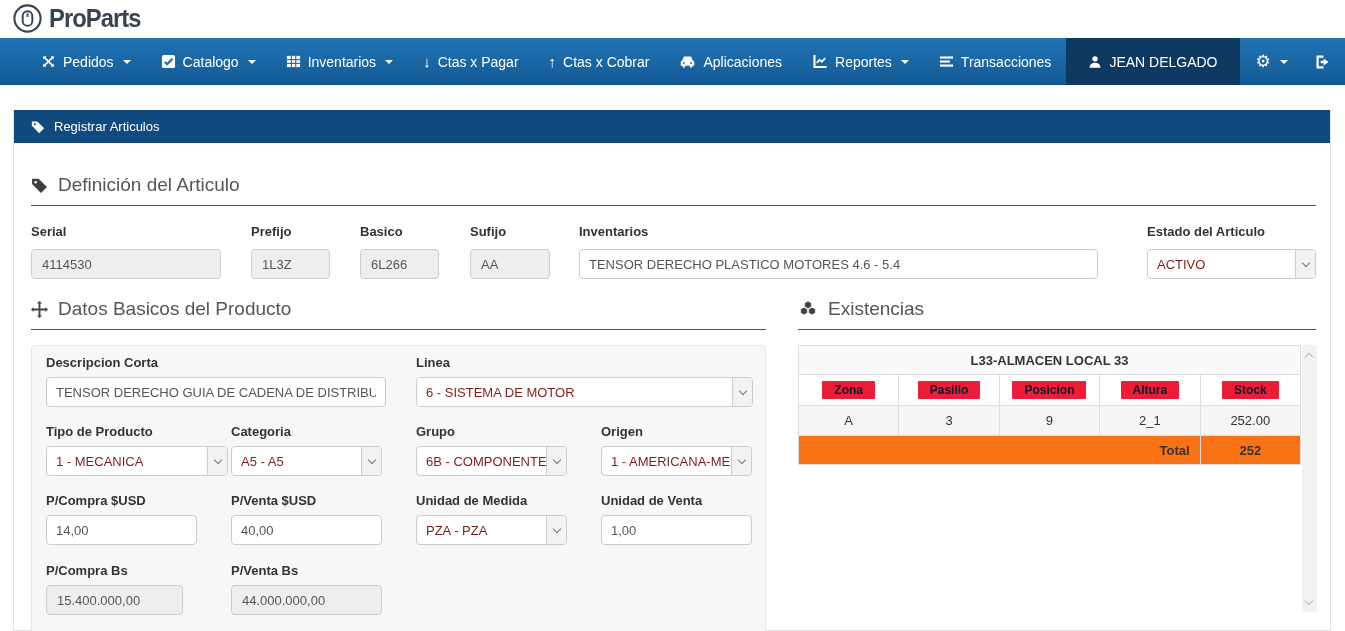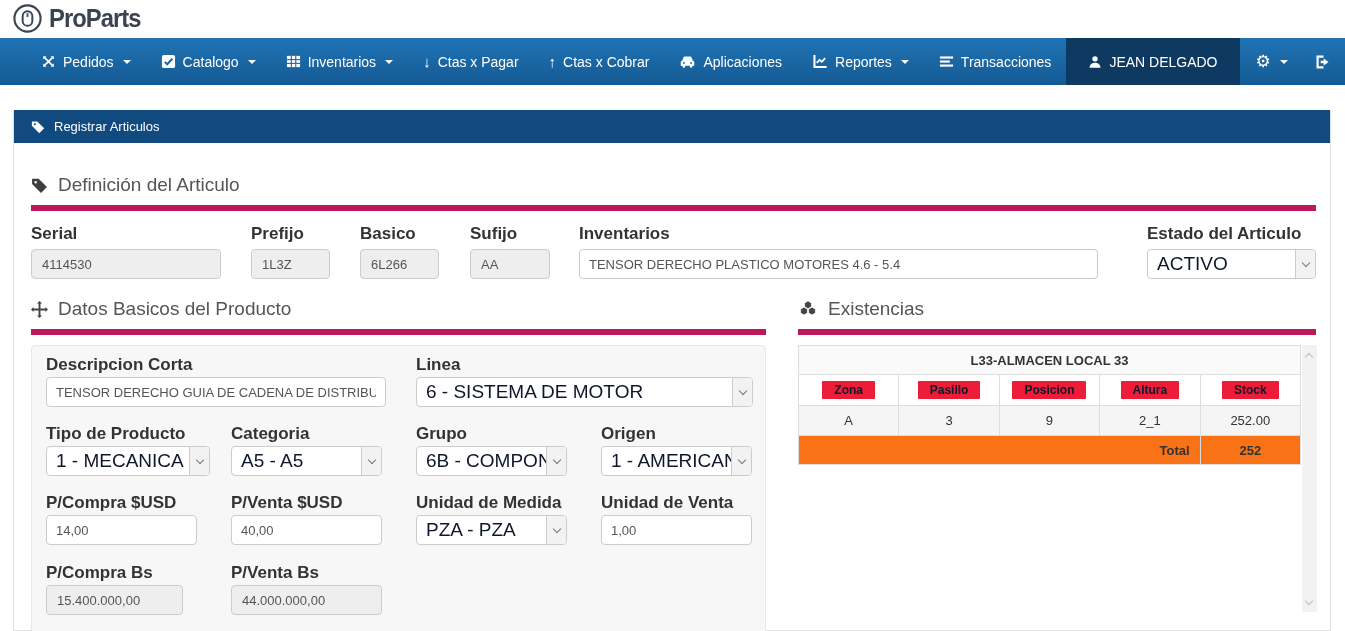--- a/index.html
+++ b/index.html
@@ -26,33 +26,33 @@
 
   
   .panel { position:absolute; left:13px; top:110px; width:1318px; height:521px; background:#fff;
            border:1px solid #e2e2e2; border-top:none; }
   .panel-heading { height:33px; background:#114a7f; display:flex; align-items:center; gap:9px;
                    padding-left:17px; color:#fff; font-size:13px; }
 
   .abs { position:absolute; }
 
   .section-title { display:flex; align-items:center; gap:10px; font-size:19px; color:#565656;
-                   border-bottom:6px solid #be185d; padding-bottom:9px; }
+                   border-bottom:1px solid #be185d; padding-bottom:9px; }
   .section-title svg { flex:0 0 auto; }
 
-  .lbl { font-size:17px; font-weight:bold; color:#333; white-space:nowrap; }
+  .lbl { font-size:13px; font-weight:bold; color:#333; white-space:nowrap; }
 
   .inp { height:30px; border:1px solid #ccc; border-radius:4px; background:#fff; color:#555;
          font-size:13px; font-family:"Liberation Sans", sans-serif; padding:0 9px; width:100%; }
   .inp[disabled], .inp.dis { background:#eee; color:#555;padding-left:10px; }
   .fld { position:absolute; }
 
   .select { position:absolute; height:30px; border:1px solid #ccc; border-radius:4px; background:#fff;
             display:flex; align-items:center; cursor:pointer; }
-  .select .sel-text { font-size:19px; color:#0f172a; padding-left:9px; white-space:nowrap; overflow:hidden; flex:1; }
+  .select .sel-text { font-size:13px; color:#7f1d1d; padding-left:9px; white-space:nowrap; overflow:hidden; flex:1; }
   .select .caret-box { width:20px; align-self:stretch; background:#f2f2f2; border-left:1px solid #ccc;
                        border-radius:0 3px 3px 0; display:flex; align-items:center; justify-content:center; }
   .chev { display:inline-block; width:6px; height:6px; border-right:1.5px solid #777; border-bottom:1.5px solid #777;
           transform:rotate(45deg); margin-top:-3px; }
   .chev.up { transform:rotate(-135deg); margin-top:4px; }
   .chev.gray { border-color:#bbb; }
 
   .well { position:absolute; background:#f7f7f7; border:1px solid #e7e7e7; border-radius:4px; }
 
   
@@ -236,21 +236,21 @@
       <span class="caret-box">
           <span class="chev"></span>
         </span>
     </div>
 
     <span class="lbl abs" style="left:32px; top:314px;">Tipo de Producto</span>
     <span class="lbl abs" style="left:217px; top:314px;">Categoria</span>
     <span class="lbl abs" style="left:402px; top:314px;">Grupo</span>
     <span class="lbl abs" style="left:587px; top:314px;">Origen</span>
 
-    <div class="select" style="left:32px; top:336px; width:164px;">
+    <div class="select" style="left:32px; top:336px; width:182px;">
       <span class="sel-text">1 - MECANICA</span>
       <span class="caret-box">
           <span class="chev"></span>
         </span>
     </div>
     <div class="select" style="left:217px; top:336px; width:151px;">
       <span class="sel-text">A5 - A5</span>
       <span class="caret-box">
           <span class="chev"></span>
         </span>

